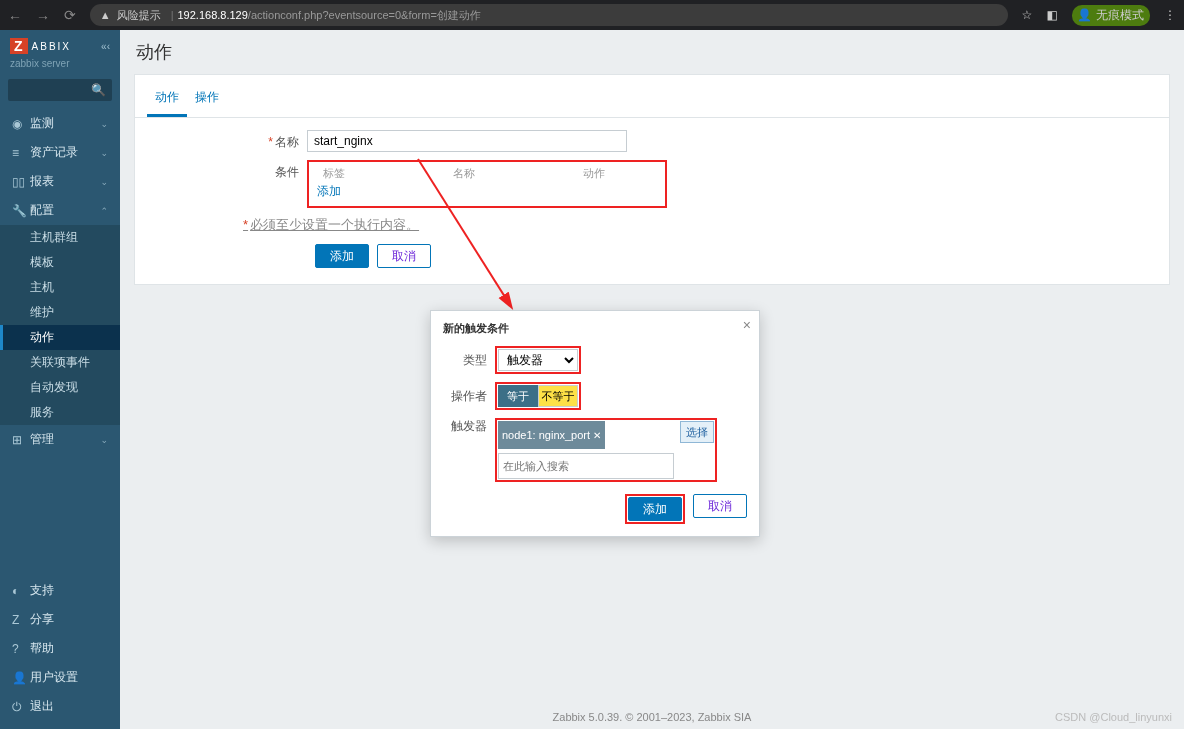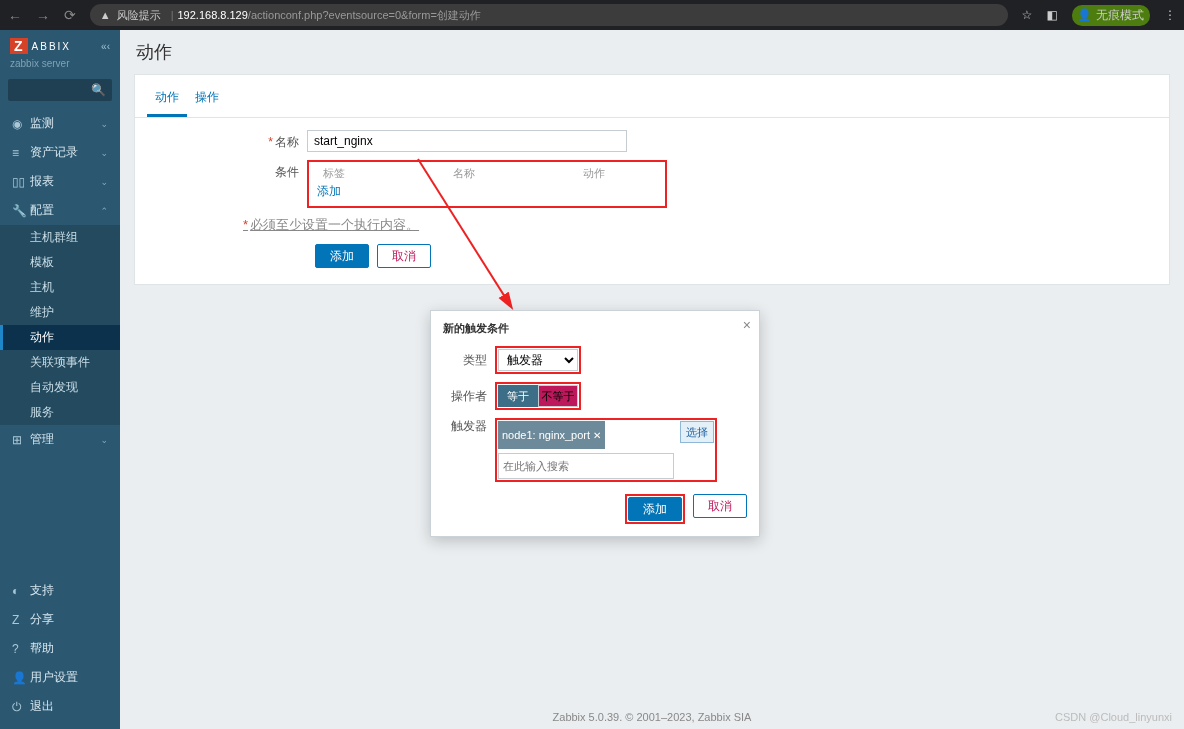--- a/index.html
+++ b/index.html
@@ -59,38 +59,38 @@
 .cond-head { display:flex; font-size:11px; color:#999;margin-left:6px; }
 .cond-head span:nth-child(1){width:130px;}
 .cond-head span:nth-child(2){width:130px;}
 .cond-add { color:#0275b8; cursor:pointer; font-size:12px; margin-top:2px; display:inline-block;}
 .enabled-check { width:14px; height:14px; }
 .note { font-size:13px; color:#888; margin-left:96px; margin-bottom:10px;text-decoration:underline; }
 .note .req { color:#d64227; margin-right:2px;}
 .btn-row { margin-left:168px; display:flex; gap:8px; }
 .btn { height:24px; padding:0 14px; font-size:12px; border-radius:2px; cursor:pointer; }
 .btn.primary { background:#0275b8; color:#fff; border:1px solid #0275b8; }
-.btn.secondary { background:#fff; color:#be185d; border:1px solid #0275b8; }
+.btn.secondary { background:#fff; color:#6d28d9; border:1px solid #0275b8; }
 
 .footer { text-align:center; font-size:11px; color:#888; position:absolute; bottom:6px; left:120px; right:0;}
 .watermark { position:absolute; bottom:6px; right:12px; font-size:11px; color:#bbb; }
 
 
 .arrow-svg { position:absolute; left:410px; top:155px; pointer-events:none; }
 
 
 .modal { position:absolute; left:430px; top:310px; width:330px; background:#fff; border:1px solid #ccd3d8; box-shadow:0 4px 14px rgba(0,0,0,0.2); padding:10px 12px 12px; font-size:12px; }
 .modal .close { position:absolute; top:6px; right:8px; color:#888; cursor:pointer; font-size:14px; }
 .modal h3 { font-size:11px; font-weight:bold; margin-bottom:10px; color:#333; }
 .mrow { display:flex; align-items:center; margin-bottom:8px; }
 .mrow .mlbl { width:52px; text-align:right; padding-right:8px; color:#555; }
 .hl { border:2px solid #e22; padding:1px; display:inline-block; }
 .sel { height:22px; border:1px solid #c6cdd2; font-size:12px; padding:0 4px; width:80px; background:#fff; }
 .seg { display:flex; }
-.seg button { height:22px; width:40px; font-size:11px; border:1px solid #c6cdd2; background:#be185d; cursor:pointer; }
+.seg button { height:22px; width:40px; font-size:11px; border:1px solid #c6cdd2; background:#fde047; cursor:pointer; }
 .seg button.on { background:#3c6f87; color:#fff; border-color:#3c6f87; }
 .trig-box { display:flex; gap:6px; align-items:flex-start; }
 .trig-input { width:176px; }
 .tag { background:#6d8a9a; color:#fff; padding:8px 4px; font-size:11px; display:inline-flex; align-items:center; gap:3px; margin-bottom:2px;}
 .tag .x { font-size:10px; cursor:pointer; }
 .trig-search { width:100%; border:1px solid #c6cdd2; height:20px; font-size:11px; padding:12px 4px; margin-top:2px; }
 .sel-btn { height:22px; width:34px; font-size:11px; border:1px solid #8fb7d6; background:#e4f0f8; color:#2061a0; cursor:pointer; }
 .modal-btns { display:flex; justify-content:flex-end; gap:8px; margin-top:12px; }
 .hl-add { border:2px solid #e22; padding:1px; }
 </style>

